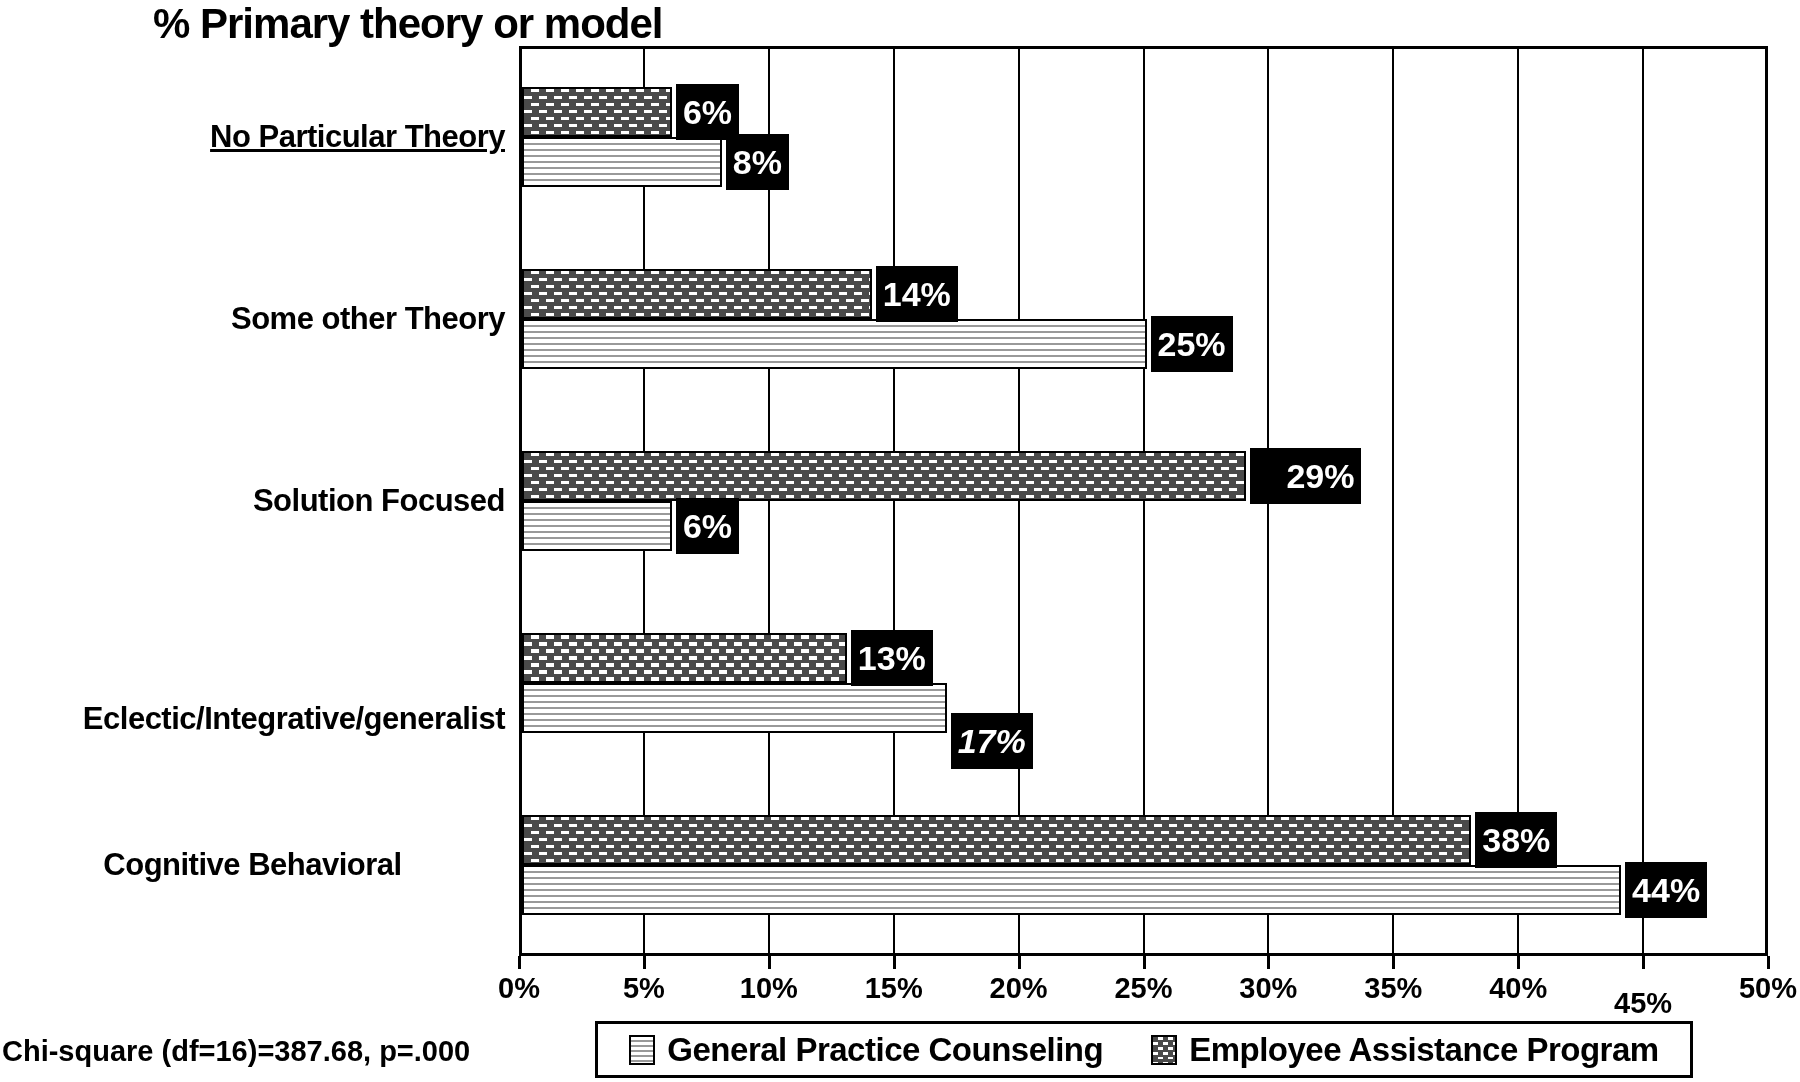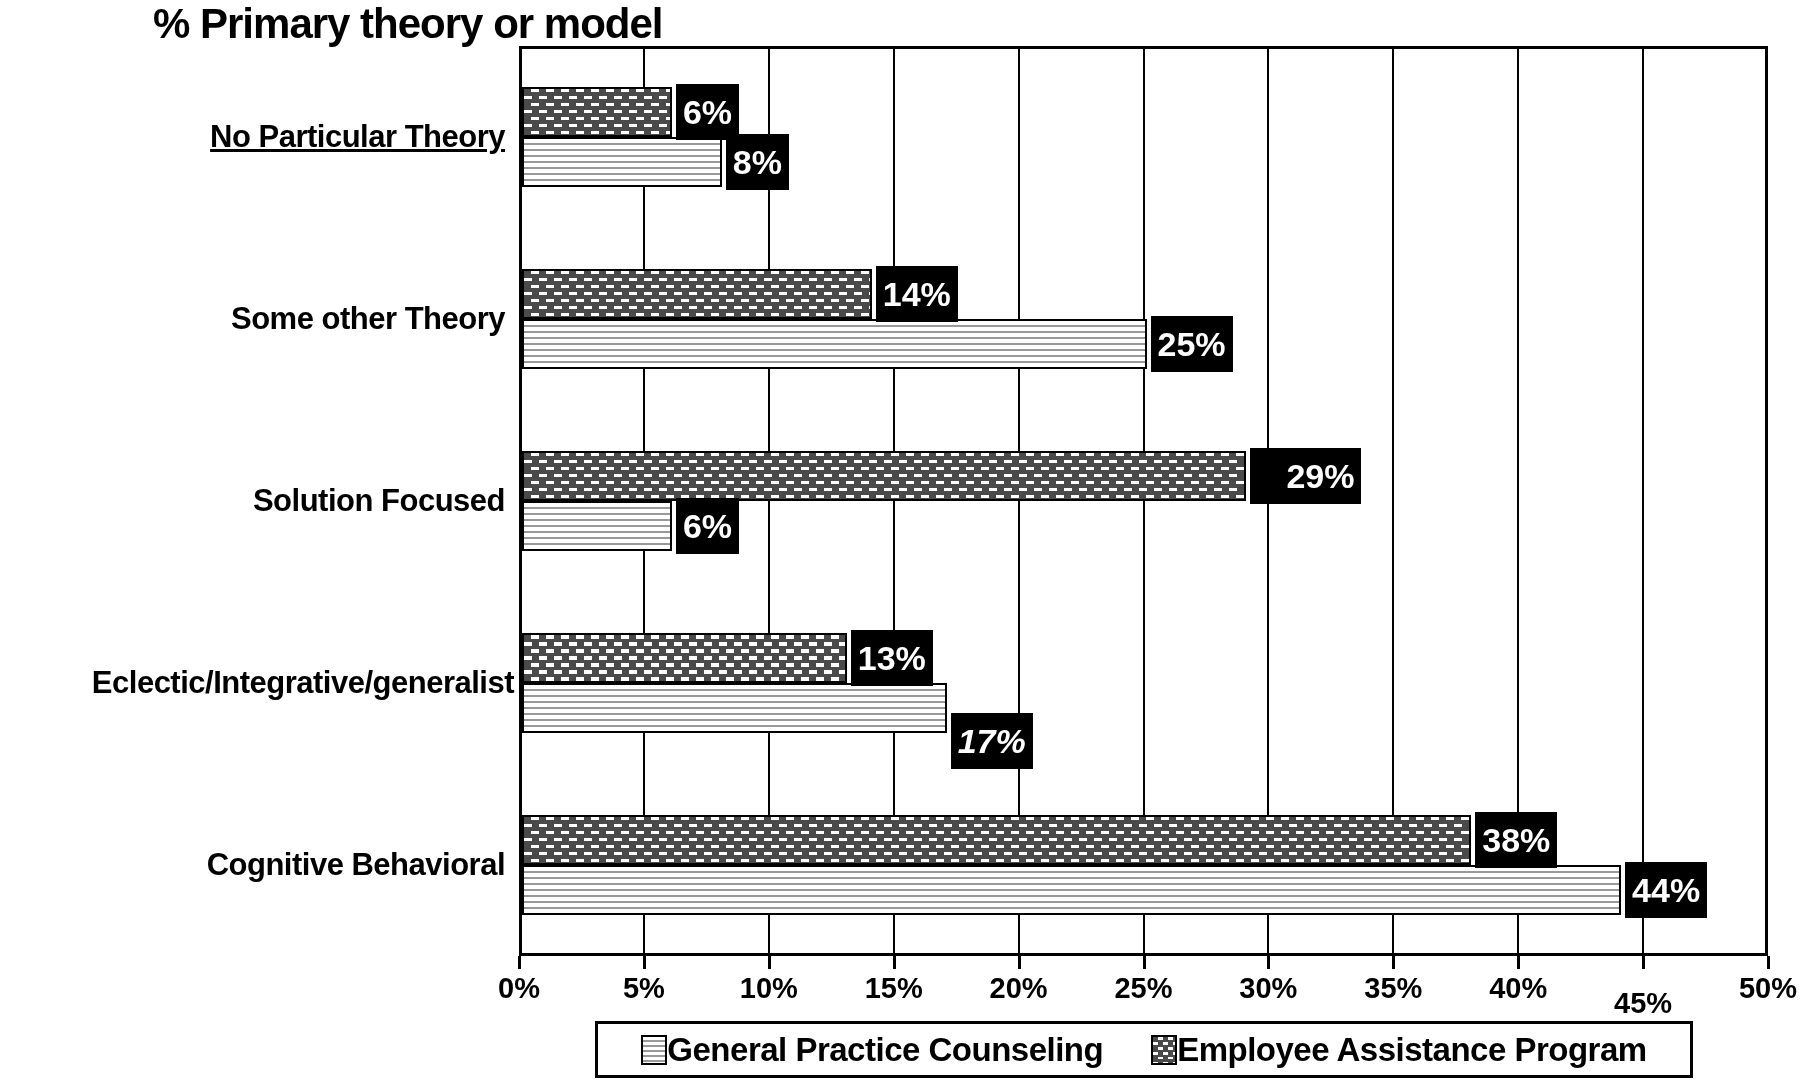--- a/index.html
+++ b/index.html
@@ -53,21 +53,21 @@
   }
   .note{
     position:absolute;left:2px;top:1035px;
     font-size:29px;font-weight:bold;white-space:nowrap;
   }
   .legend{
     position:absolute;left:595px;top:1021px;width:1098px;height:57px;
     border:3px solid #000;box-sizing:border-box;background:#fff;
     display:flex;align-items:center;justify-content:center;gap:48px;
   }
-  .legend-item{display:flex;align-items:center;gap:0;}
+  .legend-item{display:flex;align-items:center;gap:12px;}
   .legend-swatch{
     width:26px;height:30px;border:2px solid #000;box-sizing:border-box;
     display:inline-block;flex:0 0 auto;
   }
   .legend-swatch.pat-eap{background-size:auto,10px 10px;
     background-image:
       repeating-linear-gradient(180deg, rgba(74,74,74,0) 0 2.5px, #4a4a4a 2.5px 5px),
       conic-gradient(#fff 90deg, #4a4a4a 90deg 180deg, #fff 180deg 270deg, #4a4a4a 270deg);}
   .legend-swatch.pat-gpc{
     background-image:repeating-linear-gradient(180deg, #fff 0 3px, #999 3px 5px);}
@@ -108,22 +108,22 @@
       <div class="bar pat-eap" style="top: 766px; width: 949.24px;"></div>
       <div class="value-label" style="left: 953.24px; top: 763px;">38%</div>
       <div class="bar pat-gpc" style="top: 816px; width: 1099.12px;"></div>
       <div class="value-label" style="left: 1103.12px; top: 813px;">44%</div>
     </div>
 
   <div id="category-axis">
       <div class="category-label" style="top: 117px; text-decoration: underline;">No Particular Theory</div>
       <div class="category-label" style="top: 299px;">Some other Theory</div>
       <div class="category-label" style="top: 481px;">Solution Focused</div>
-      <div class="category-label" style="top: 663px; padding-left: 9px;">Eclectic/Integrative/generalist</div>
-      <div class="category-label" style="top: 845px;">Cognitive Behavioral</div>
+      <div class="category-label" style="top: 699px;">Eclectic/Integrative/generalist</div>
+      <div class="category-label" style="top: 845px; text-align: center;">Cognitive Behavioral</div>
     </div>
   <div id="x-axis">
       <div class="x-tick" style="left: 518px;"></div>
       <div class="x-tick-label" style="left: 459px;">0%</div>
       <div class="x-tick" style="left: 642.9px;"></div>
       <div class="x-tick-label" style="left: 583.9px;">5%</div>
       <div class="x-tick" style="left: 767.8px;"></div>
       <div class="x-tick-label" style="left: 708.8px;">10%</div>
       <div class="x-tick" style="left: 892.7px;"></div>
       <div class="x-tick-label" style="left: 833.7px;">15%</div>
@@ -136,20 +136,21 @@
       <div class="x-tick" style="left: 1392.3px;"></div>
       <div class="x-tick-label" style="left: 1333.3px;">35%</div>
       <div class="x-tick" style="left: 1517.2px;"></div>
       <div class="x-tick-label" style="left: 1458.2px;">40%</div>
       <div class="x-tick" style="left: 1642.1px;"></div>
       <div class="x-tick-label" style="left: 1583.1px; margin-top: 15px;">45%</div>
       <div class="x-tick" style="left: 1767px;"></div>
       <div class="x-tick-label" style="left: 1708px;">50%</div>
     </div>
 
+  <div class="note">Chi-square (df=16)=387.68, p=.000</div>
 
   <div class="legend" id="legend">
       <div class="legend-item">
         <span class="legend-swatch pat-gpc"></span>
         <span class="legend-label">General Practice Counseling</span>
       </div>
       <div class="legend-item">
         <span class="legend-swatch pat-eap"></span>
         <span class="legend-label">Employee Assistance Program</span>
       </div>

